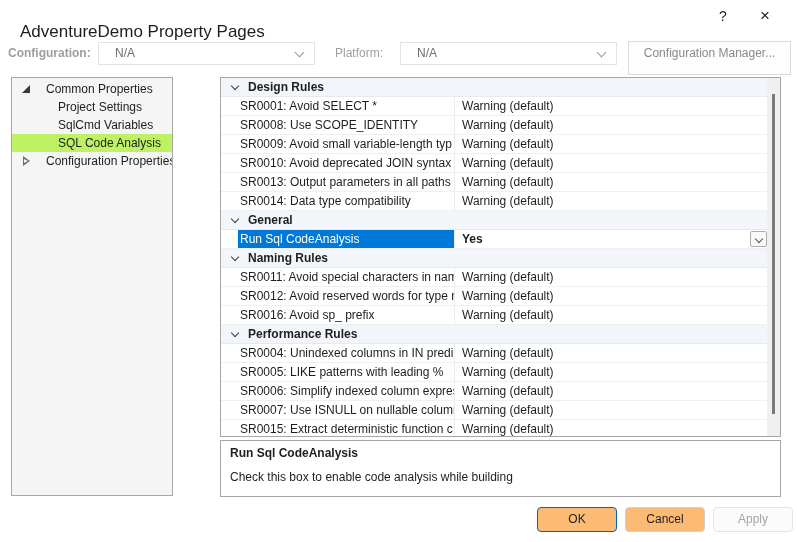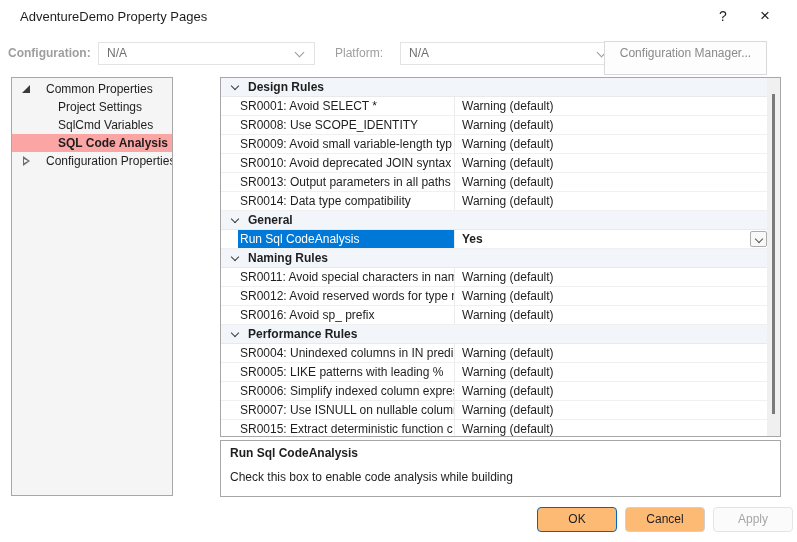--- a/index.html
+++ b/index.html
@@ -2,46 +2,46 @@
 <html><head>
 <meta charset="utf-8">
 <style>
   html,body{margin:0;padding:0;}
   body{
     width:797px;height:542px;position:relative;overflow:hidden;
     background:#ffffff;color:#1e1e1e;
     font-family:"Liberation Sans","DejaVu Sans",sans-serif;font-size:12px;
   }
   
-  .title{position:absolute;left:20px;top:9px;font-size:13px;}
+  .title{position:absolute;left:20px;top:22px;font-size:17px;}
   .cap-btn{position:absolute;top:3px;width:28px;height:26px;text-align:center;
     line-height:26px;color:#1e1e1e;cursor:default;}
   #help-btn{left:709px;font-size:14px;}
   #close-btn{left:751px;font-size:17px;}
   
   .cfg-label{position:absolute;color:#9e9e9e;top:46px;}
   #cfg-label-configuration{left:8px;font-weight:bold;}
   #cfg-label-platform{left:335px;}
   .combo{position:absolute;top:42px;height:23px;width:217px;background:#fff;
     border:1px solid #e3e3e3;box-sizing:border-box;color:#6e6e6e;
-    line-height:21px;padding-left:8px;}
+    line-height:21px;padding-left:16px;}
   #combo-configuration{left:98px;}
   #combo-platform{left:400px;}
   .combo .chev{position:absolute;right:11px;top:6px;width:6px;height:6px;
     border-right:1px solid #9a9a9a;border-bottom:1px solid #9a9a9a;
     transform:rotate(45deg);}
-  #cfg-mgr-btn{position:absolute;left:604px;top:41px;width:163px;height:34px;
+  #cfg-mgr-btn{position:absolute;left:628px;top:41px;width:163px;height:34px;
     background:#fdfdfd;border:1px solid #d9d9d9;box-sizing:border-box;
     color:#8a8a8a;text-align:center;line-height:23px;}
   
   #tree-panel{position:absolute;left:11px;top:77px;width:162px;height:419px;
     background:#f5f5f5;border:1px solid #a7a7a7;box-sizing:border-box;
     padding-top:2px;}
   .tree-item{position:relative;height:18px;line-height:18px;white-space:nowrap;overflow:hidden;}
-  .tree-item.selected{background:#fca5a5;font-weight:bold;}
+  .tree-item.selected{background:#bef264;}
   .tree-item .tlabel{position:absolute;top:0;}
   .tree-item.lv0 .tlabel{left:34px;}
   .tree-item.lv1 .tlabel{left:46px;}
   .tglyph{position:absolute;}
   .tglyph.exp{left:10px;top:5px;width:8px;height:8px;background:#3a3a3a;
     clip-path:polygon(100% 0,100% 100%,0 100%);}
   .tglyph.col{left:11px;top:4px;width:7px;height:10px;background:#6e6e6e;
     clip-path:polygon(0 0,100% 50%,0 100%);}
   .tglyph.col::after{content:"";position:absolute;left:1px;top:3px;width:4px;
     height:4px;background:#f5f5f5;clip-path:polygon(0 0,100% 50%,0 100%);}

